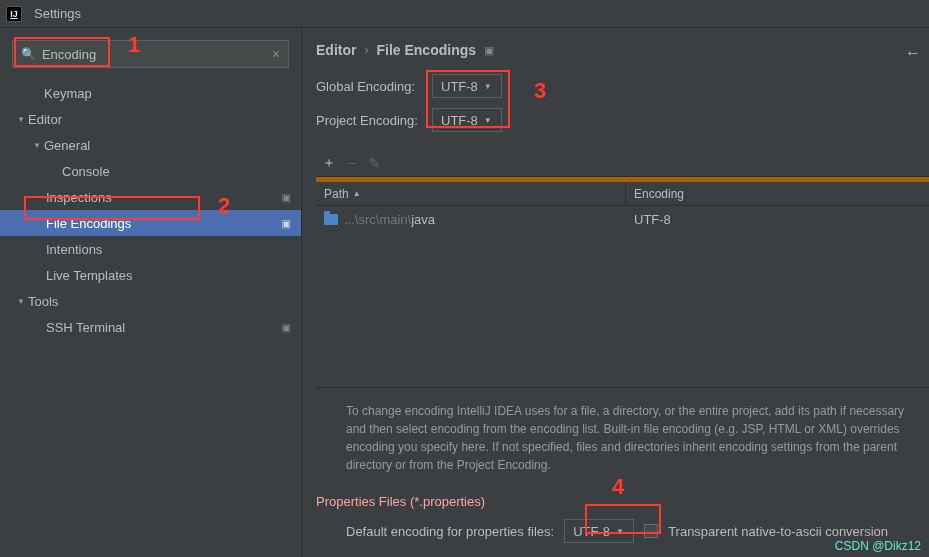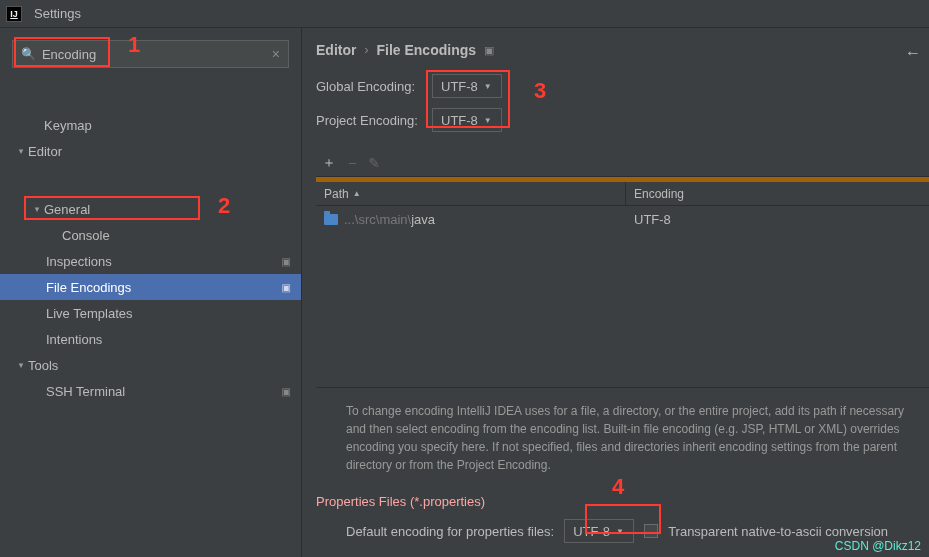--- a/index.html
+++ b/index.html
@@ -83,21 +83,21 @@
     color: #999;
     text-align: center;
   }
   .tree-row .lbl { flex: 1; }
   .tree-row .reset {
     font-size: 10px;
     color: #888;
   }
   .tree-row.selected .reset { color: #cfd8ee; }
   .pad-0 { padding-left: 14px; }
-  .pad-1 { padding-left: 30px; margin-top: 32px; }
+  .pad-1 { padding-left: 30px; }
   .pad-2 { padding-left: 46px; }
   .pad-3 { padding-left: 62px; }
 
   .main {
     flex: 1;
     background: #3c3f41;
     display: flex;
     flex-direction: column;
     padding: 14px 0 0 14px;
     position: relative;
@@ -279,24 +279,24 @@
       </div>
       <div class="tree-row pad-2">
         <span class="lbl">Inspections</span>
         <span class="reset">▣</span>
       </div>
       <div class="tree-row pad-2 selected">
         <span class="lbl">File Encodings</span>
         <span class="reset">▣</span>
       </div>
       <div class="tree-row pad-2">
+        <span class="lbl">Intentions</span>
+      </div>
+      <div class="tree-row pad-2">
         <span class="lbl">Live Templates</span>
-      </div>
-      <div class="tree-row pad-2">
-        <span class="lbl">Intentions</span>
       </div>
       <div class="tree-row pad-0">
         <span class="chev">▾</span>
         <span class="lbl">Tools</span>
       </div>
       <div class="tree-row pad-2">
         <span class="lbl">SSH Terminal</span>
         <span class="reset">▣</span>
       </div>
     </div>

